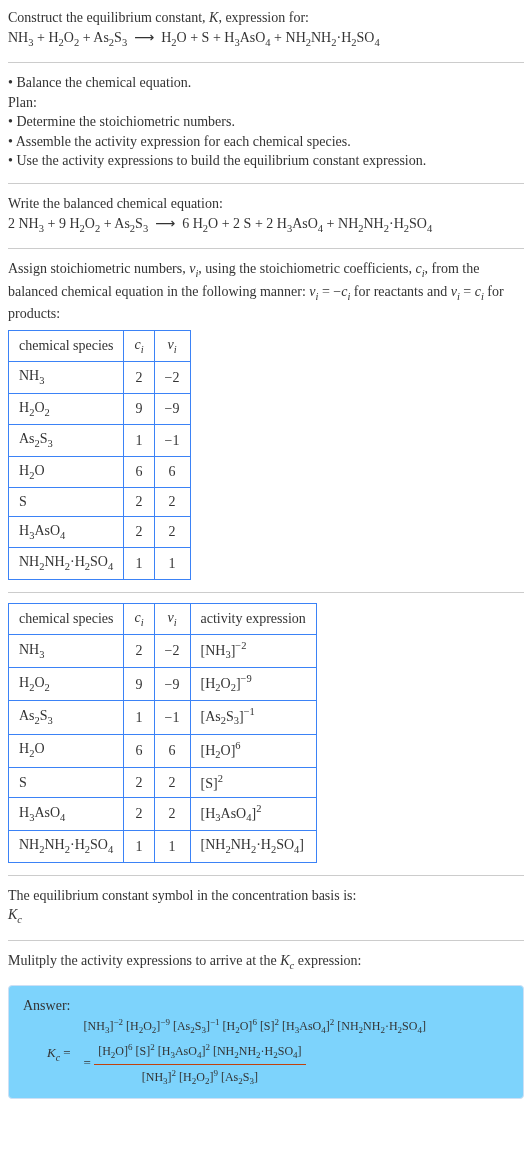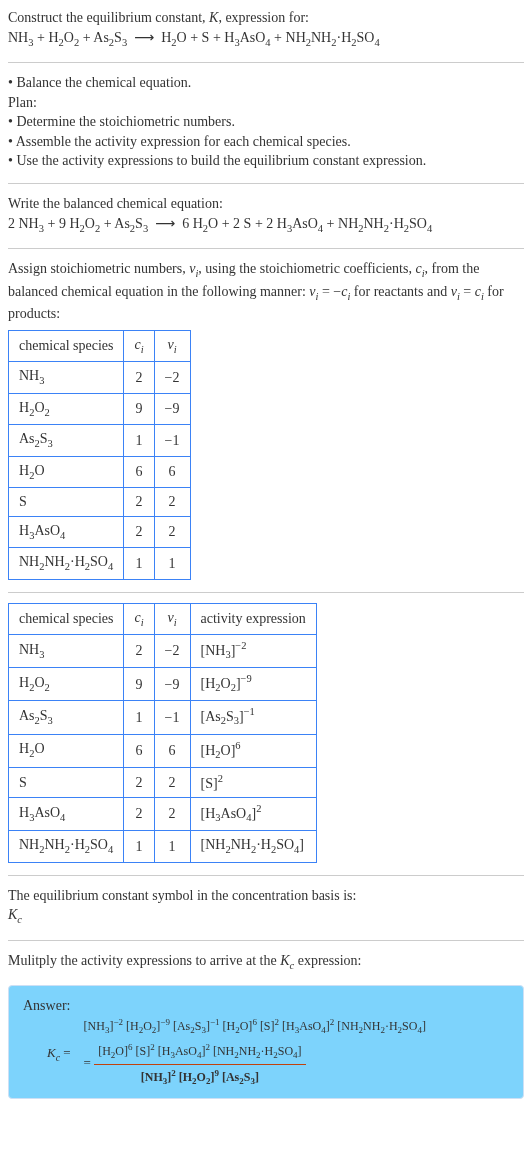--- a/index.html
+++ b/index.html
@@ -47,21 +47,20 @@
       vertical-align: middle;
     }
     .frac .num {
       display: block;
       border-bottom: 1px solid #c2410c;
       padding: 0 4px 2px 4px;
     }
     .frac .den {
       display: block;
       padding: 2px 4px 0 4px;
-      font-weight: bold;
     }
     .plan-line { display: block; }
     .eq-wrap {
       display: flex;
       align-items: center;
       gap: 13px;
       margin-left: 24px;
       font-size: 13px;
     }
     .kc-eq { white-space: nowrap; padding-top: 4px; }

